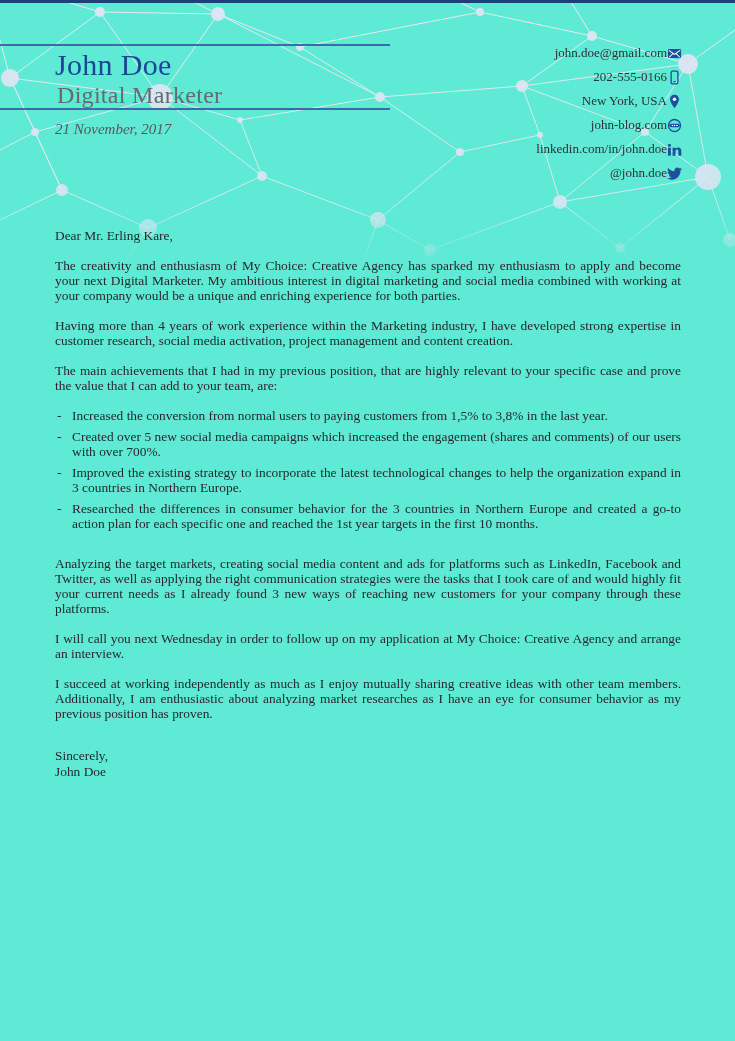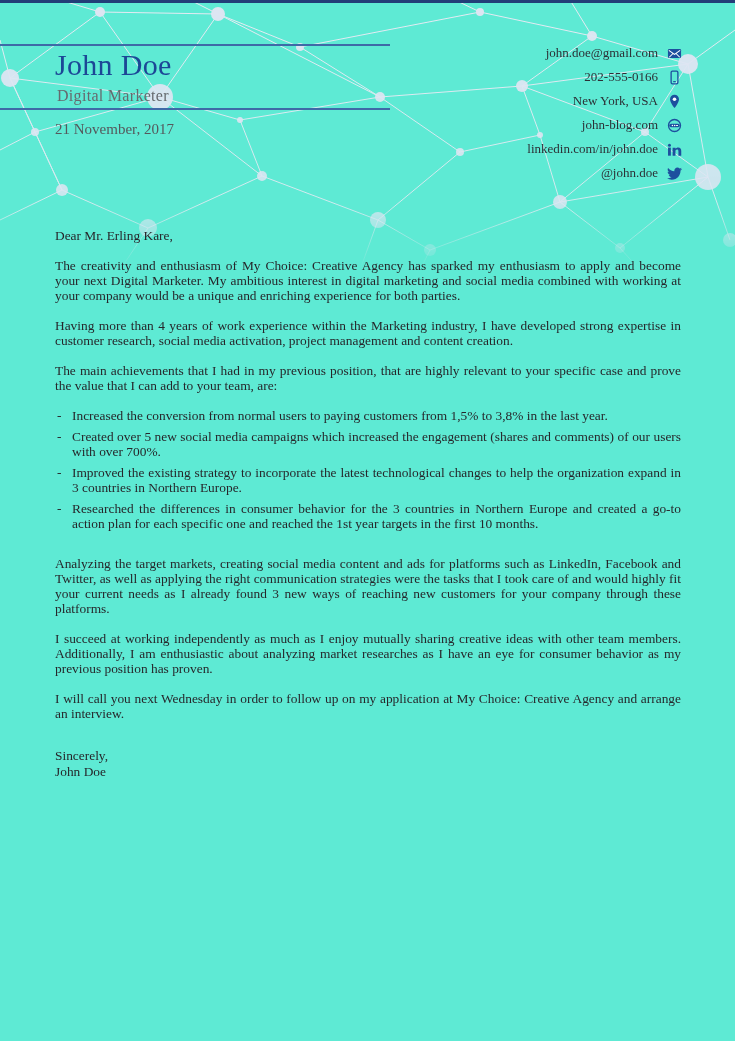--- a/index.html
+++ b/index.html
@@ -14,32 +14,32 @@
   .topbar{position:absolute;top:0;left:0;width:735px;height:3px;background:#223e78;}
   .rule{position:absolute;left:0;width:390px;height:2px;background:#3e6aa7;}
   .rule-top{top:44px;}
   .rule-bottom{top:108px;}
   .name{
     position:absolute;left:55px;top:48px;
     font-size:30px;line-height:34px;color:#1c4796;letter-spacing:0.3px;
   }
   .job-title{
     position:absolute;left:57px;top:85px;
-    font-size:16px;line-height:21px;color:#666a6e;letter-spacing:0.3px;
+    font-size:24px;line-height:21px;color:#666a6e;letter-spacing:0.3px;
   }
   .date{
     position:absolute;left:55px;top:120px;
-    font-size:15px;line-height:18px;color:#55585c;
+    font-size:15px;line-height:18px;color:#55585c;font-style:italic;
   }
   .contact{
     position:absolute;top:46px;right:53px;
     display:flex;flex-direction:column;align-items:flex-end;gap:10px;
   }
   .contact-row{
-    display:flex;align-items:center;gap:9px;
+    display:flex;align-items:center;
     height:14px;font-size:13px;color:#2c3036;
   }
   .contact-row .icon{width:15px;height:15px;display:flex;align-items:center;justify-content:center;}
   .contact-row .icon svg{display:block;}
   .letter{
     position:absolute;left:55px;top:228px;width:626px;
     font-size:13.4px;line-height:15px;color:#26272b;
     text-align:justify;text-justify:inter-word;
   }
   .letter p{margin:0 0 15px 0;font-family:Liberation Serif, serif;}
@@ -182,22 +182,22 @@
     <p>The main achievements that I had in my previous position, that are highly relevant to your specific case and prove the value that I can add to your team, are:</p>
 
     <ul class="achievements">
       <li>Increased the conversion from normal users to paying customers from 1,5% to 3,8% in the last year.</li>
       <li>Created over 5 new social media campaigns which increased the engagement (shares and comments) of our users with over 700%.</li>
       <li>Improved the existing strategy to incorporate the latest technological changes to help the organization expand in 3 countries in Northern Europe.</li>
       <li>Researched the differences in consumer behavior for the 3 countries in Northern Europe and created a go-to action plan for each specific one and reached the 1st year targets in the first 10 months.</li>
     </ul>
 
     <p>Analyzing the target markets, creating social media content and ads for platforms such as LinkedIn, Facebook and Twitter, as well as applying the right communication strategies were the tasks that I took care of and would highly fit your current needs as I already found 3 new ways of reaching new customers for your company through these platforms.</p>
+    <p>I will call you next Wednesday in order to follow up on my application at My Choice: Creative Agency and arrange an interview.</p>
     <p>I succeed at working independently as much as I enjoy mutually sharing creative ideas with other team members. Additionally, I am enthusiastic about analyzing market researches as I have an eye for consumer behavior as my previous position has proven.</p>
-    <p>I will call you next Wednesday in order to follow up on my application at My Choice: Creative Agency and arrange an interview.</p>
 
     <div class="closing">
       <div>Sincerely,</div>
       <div>John Doe</div>
     </div>
   </div>
 
 </div>
 
 </body></html>

